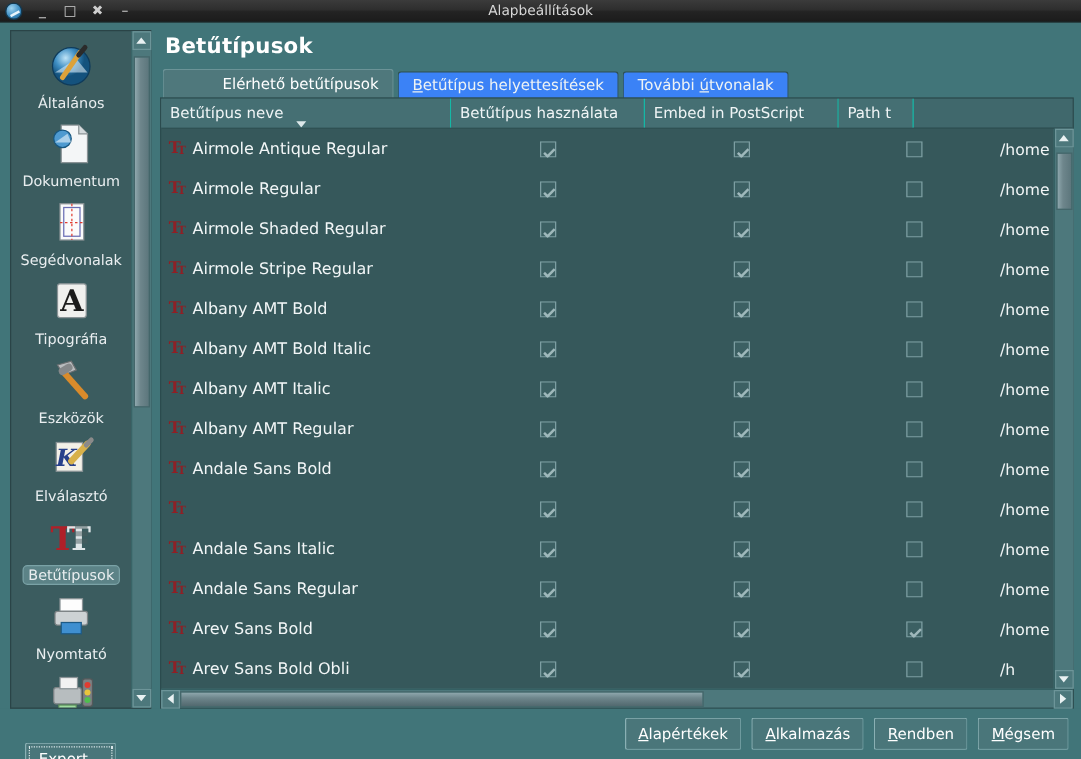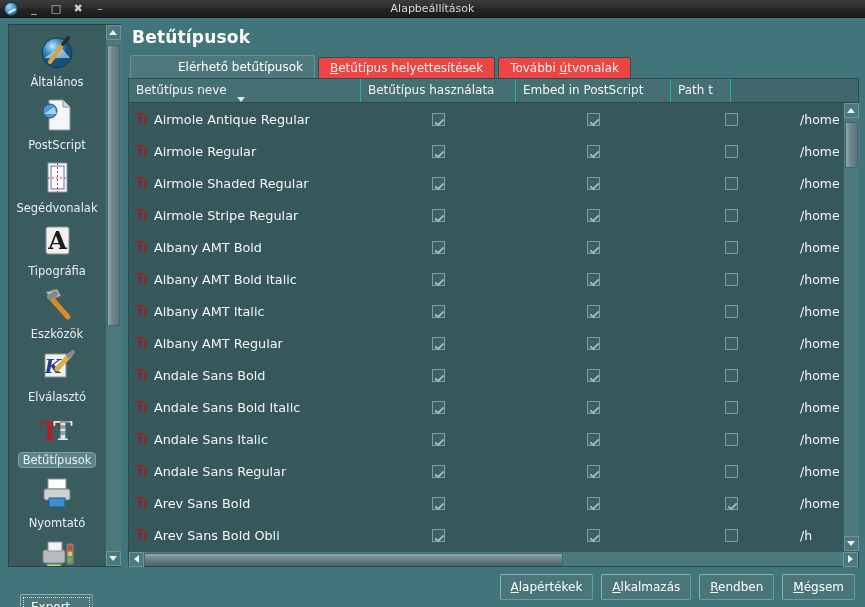--- a/index.html
+++ b/index.html
@@ -130,21 +130,21 @@
     margin: 3px 0 8px 4px;
     letter-spacing: 0.2px;
   }
 
   
   #tabs { display: flex; align-items: flex-end; height: 24px; padding-left: 2px; }
   .tab {
     height: 22px; line-height: 21px;
     padding: 0 11px;
     font-size: 12px; color: #eef3f4;
-    background: #ef4444;
+    background: #3b82f6;
     border: 1px solid #2f5154;
     border-bottom: none;
     border-top-left-radius: 3px; border-top-right-radius: 3px;
     margin-right: 3px;
     white-space: nowrap;
   }
   .tab.active {
     background: #4f787c;
     border-color: #6b9397;
     height: 24px; line-height: 23px;
@@ -295,21 +295,21 @@
               </svg></div>
             <div class="side-label">Általános</div>
           </div>
           <div class="side-item">
             <div class="side-icon"><svg xmlns="http://www.w3.org/2000/svg" viewBox="0 0 40 40" width="40" height="40">
                 <path d="M12 5 h14 l7 7 v23 h-21 z" fill="#f4f6f7" stroke="#8a9396"></path>
         <path d="M26 5 v7 h7" fill="#d4dadc" stroke="#8a9396"></path>
         <circle cx="13" cy="16" r="7" fill="#4e9ad0" stroke="#17567f"></circle>
         <path d="M7 19 L17 12 L20 19 Z" fill="#eaf5fb" opacity="0.6"></path>
               </svg></div>
-            <div class="side-label">PostScript</div>
+            <div class="side-label">Dokumentum</div>
           </div>
           <div class="side-item">
             <div class="side-icon"><svg xmlns="http://www.w3.org/2000/svg" viewBox="0 0 40 40" width="40" height="40">
                 <rect x="11" y="5" width="19" height="29" fill="#fbfbfb" stroke="#8a9396"></rect>
         <rect x="14" y="8" width="13" height="23" fill="none" stroke="#6b6fb5"></rect>
         <path d="M20.5 5 v29 M11 20 h19" stroke="#e03c31" stroke-width="1" stroke-dasharray="2 2"></path>
               </svg></div>
             <div class="side-label">Segédvonalak</div>
           </div>
           <div class="side-item">
@@ -573,21 +573,20 @@
                   <span class="cbx"></span>
                 </div>
                 <div class="cell c-path" style="flex: 0 0 60px;">/home</div>
               </div>
               <div class="row">
                 <div class="cell c-name" style="flex: 0 0 232px;">
                   <span class="ttf-icon">
                     <span class="t1">T</span>
                     <span class="t2">T</span>
                   </span>
-                  <span class="fname">Andale Sans Bold Italic</span>
                 </div>
                 <div class="cell c-check" style="flex: 0 0 155px;">
                   <span class="cbx checked"></span>
                 </div>
                 <div class="cell c-check" style="flex: 0 0 155px;">
                   <span class="cbx checked"></span>
                 </div>
                 <div class="cell c-check" style="flex: 0 0 120px;">
                   <span class="cbx"></span>
                 </div>

